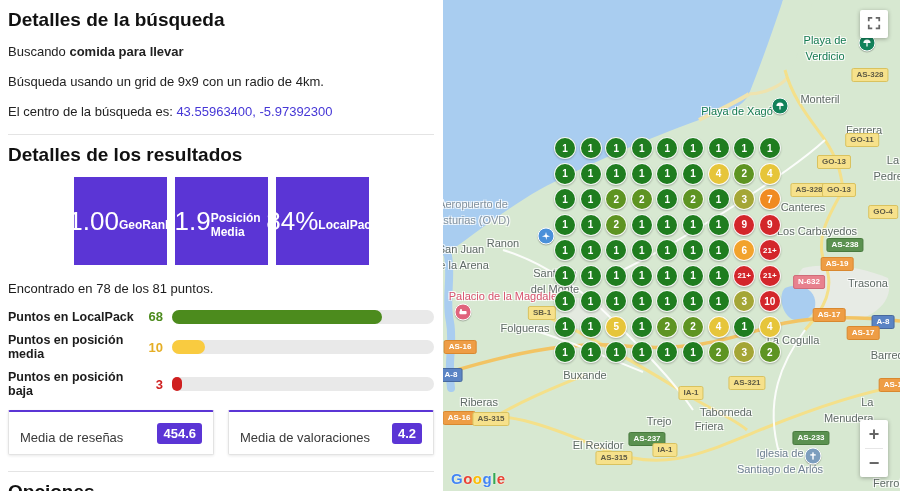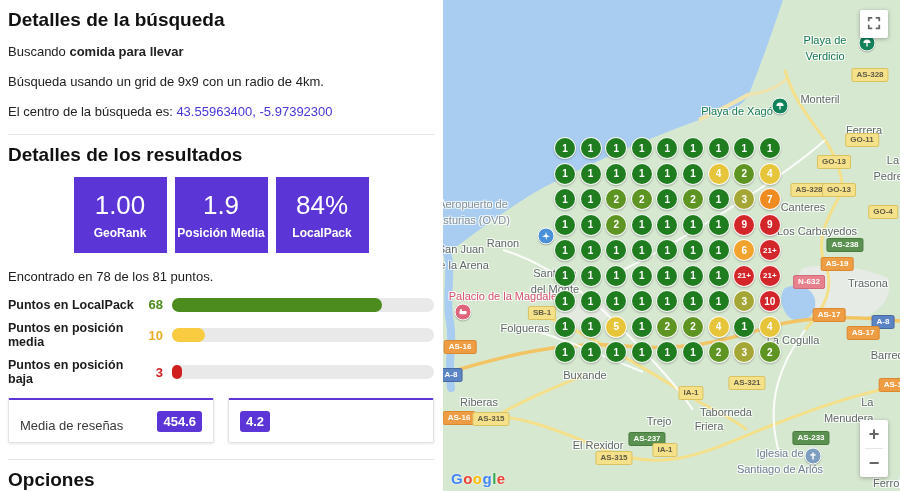--- a/index.html
+++ b/index.html
@@ -9,22 +9,22 @@
   
   .panel{position:absolute;left:0;top:0;width:443px;height:491px;background:#fff;
     padding:9px 9px 0 8px;box-sizing:border-box;color:#1c1c1c;}
   .panel h1{font-size:19px;font-weight:bold;margin:0 0 13px;color:#111;}
   .panel h2{font-size:19px;font-weight:bold;margin:9px 0 11px;color:#111;}
   .info{font-size:13px;margin:0 0 15px;color:#222;}
   .info b{font-weight:bold;}
   .coords{color:var(--link,#4536d6);}
   .divider{border:none;border-top:1px solid #e4e4e4;margin:0 0 0;}
   .cards{display:flex;justify-content:center;gap:8px;margin:4px 0 16px;}
-  .card{width:93px;height:76px;background:var(--accent,#5b35d5);color:#fff;display:flex;
-    flex-direction:column;align-items:center;justify-content:center;}
+  .card{width:93px;height:88px;background:var(--accent,#5b35d5);color:#fff;display:flex;
+    align-items:center;justify-content:center;}
   .card-value{font-size:26px;line-height:28px;}
   .card-label{font-size:12px;font-weight:bold;margin-top:7px;}
   .found{font-size:13px;margin:0 0 13px;}
   .bar-row{display:flex;align-items:center;margin-bottom:9px;}
   .bar-label{font-size:12.5px;font-weight:bold;width:133px;flex:none;}
   .bar-value{width:22px;flex:none;text-align:right;font-size:13px;font-weight:bold;margin-right:9px;}
   .bar-track{flex:1;height:14px;background:#e9e9e9;border-radius:7px;}
   .bar-fill{height:14px;border-radius:7px;}
   .metrics{display:flex;gap:14px;margin:12px 0 0;}
   .metric-box{flex:1;border:1px solid #e3e3e3;border-top:2px solid var(--accent,#5b35d5);
@@ -124,20 +124,21 @@
           <div class="bar-fill" style="width: 4%; background: rgb(207, 31, 31);"></div>
         </div>
     </div>
 
     <div class="metrics">
       <div class="metric-box">
         <span class="metric-label">Media de reseñas</span>
         <span class="metric-value">454.6</span>
       </div>
       <div class="metric-box">
+        <span class="metric-label">Media de valoraciones</span>
         <span class="metric-value">4.2</span>
       </div>
     </div>
 
     <hr class="divider2">
     <h2>Opciones</h2>
 
   </div>
 
   <div class="map">

